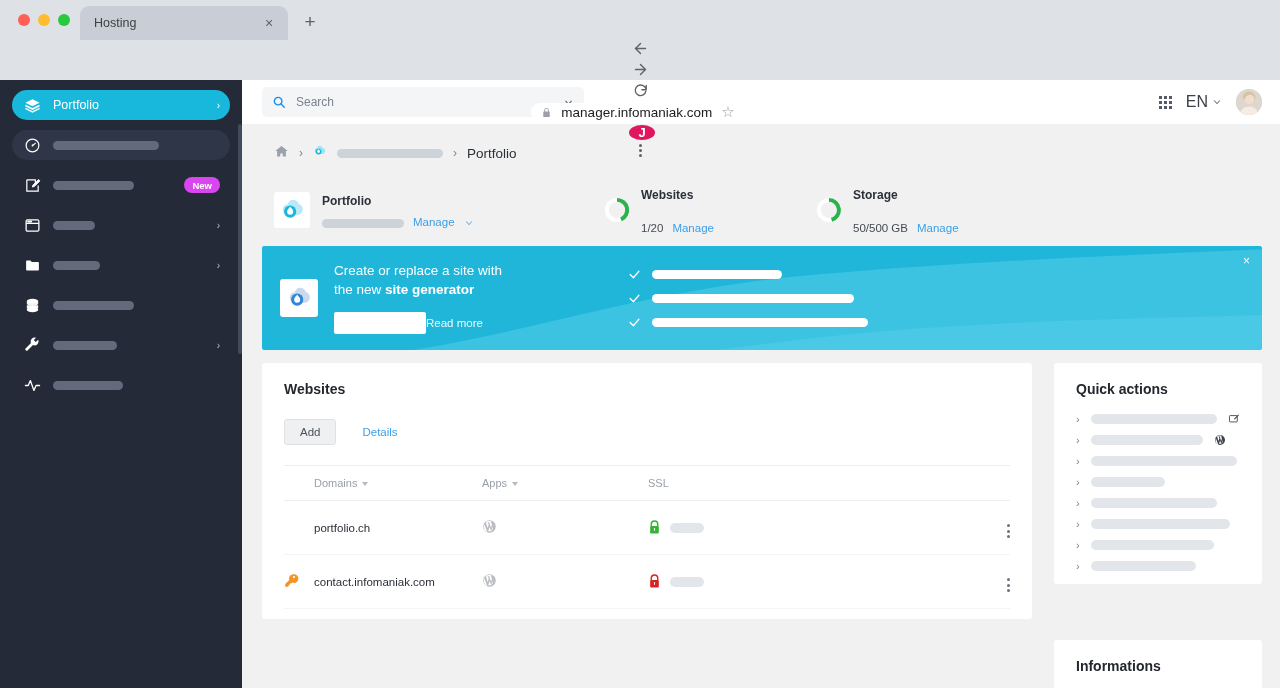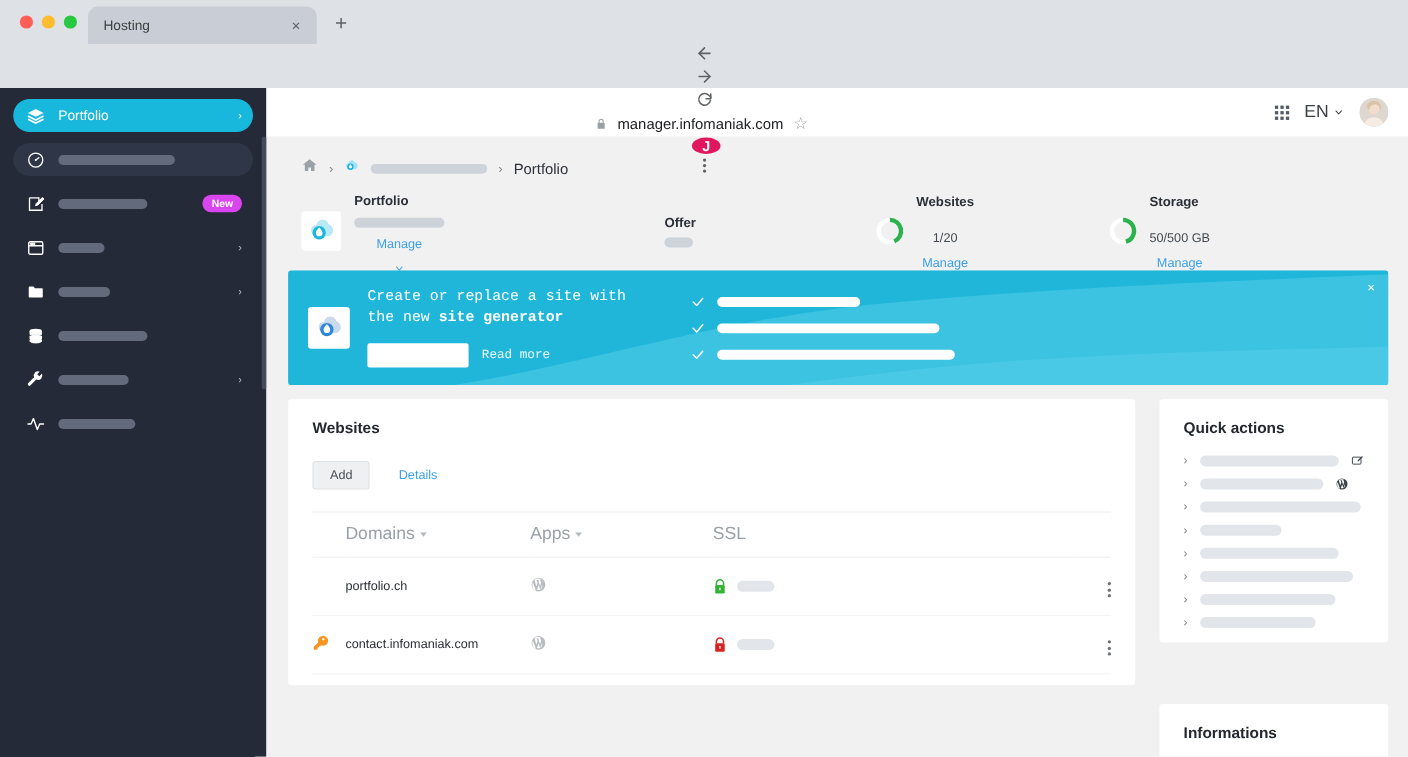--- a/index.html
+++ b/index.html
@@ -94,42 +94,42 @@
   .crumbs .sep { color: #7f868f; font-size: 12px; }
   .crumb-txt { font-size: 13.5px; color: #2b2f38; }
 
   
   .stats { display: flex; align-items: center; height: 56px; padding-left: 12px; gap: 0; }
   .stat-portfolio { display: flex; align-items: center; gap: 12px; width: 330px; }
   .tile { width: 36px; height: 36px; background: #fff; border-radius: 3px; display: flex;
           align-items: center; justify-content: center; }
   .stat-lines { line-height: 1.2; }
   .stat-title { font-size: 12px; color: #2b2f38; font-weight: bold; }
-  .stat-sub { display: flex; align-items: center; gap: 9px; margin-top: 7px; flex-direction: column; }
+  .stat-sub { display: flex; align-items: center; gap: 9px; margin-top: 7px; }
   .sk-l { background: #cdd3d9; border-radius: 5px; height: 9px; display: block; }
   .lnk { font-size: 11.5px; color: #3b9fe8; }
   .stat-offer { width: 192px; }
   .stat-offer .stat-title { margin-bottom: 7px; }
   .stat-ring { display: flex; align-items: center; gap: 11px; width: 212px; }
   .stat-ring .stat-sub { margin-top: 19px; font-size: 11.5px; color: #444a52; }
 
   
   .banner {
     position: relative; height: 104px; border-radius: 3px; overflow: hidden;
     background: #1fb6da; margin-top: 8px; display: flex; align-items: center;
   }
   .banner .wave { position: absolute; inset: 0; }
   .banner-inner { position: relative; display: flex; align-items: center; width: 100%;
-                  padding: 0 22px 0 18px; font-family: Liberation Mono, monospace; }
+                  padding: 0 22px 0 18px; }
   .bn-tile { width: 38px; height: 38px; background: #fff; border-radius: 3px; display: flex;
              align-items: center; justify-content: center; flex-shrink: 0; }
   .bn-left { margin-left: 16px; width: 270px; }
   .bn-head { font-size: 13.5px; color: #fff; line-height: 1.35; }
   .bn-head b { font-weight: bold; }
-  .bn-cta { display: flex; align-items: center; gap: 12px; margin-top: 13px; text-align: right; }
+  .bn-cta { display: flex; align-items: center; margin-top: 13px; text-align: right; }
   .bn-btn { width: 92px; height: 22px; background: #fff; border-radius: 2px; }
   .bn-more { font-size: 11.5px; color: #f0fbfe; }
   .bn-checks { margin-left: 24px; display: flex; flex-direction: column; gap: 11px; }
   .bn-check { display: flex; align-items: center; gap: 11px; }
   .sk-w { background: #fff; border-radius: 5px; height: 9px; display: block; }
   .bn-close { position: absolute; top: 9px; right: 12px; color: #fff; font-size: 12px; line-height: 1; }
 
   
   .cols { display: flex; gap: 22px; align-items: flex-start; margin-top: 13px; }
   .col-main { flex: 1; min-width: 0; }
@@ -137,21 +137,21 @@
   .card { background: #fff; border-radius: 3px; }
   .card-pad { padding: 18px 22px 10px 22px; }
   .card-title { font-size: 14px; font-weight: bold; color: #23272e; }
   .ws-actions { display: flex; align-items: center; gap: 26px; margin-top: 22px; }
   .btn-add { background: #eff0f1; border: 1px solid #dfe1e4; border-radius: 3px;
              font-size: 11.5px; color: #4b5159; padding: 6px 15px; }
   .lnk-details { font-size: 11.5px; color: #3b9fe8; }
 
   table.ws { width: 100%; border-collapse: collapse; margin-top: 20px; }
   table.ws th {
-    font-size: 16px; color: #9aa0a8; font-weight: normal; text-align: left;
+    font-size: 11px; color: #9aa0a8; font-weight: normal; text-align: left;
     padding: 11px 0 11px 0; border-top: 1px solid #edeef0; border-bottom: 1px solid #edeef0;
   }
   table.ws td { padding: 16px 0; font-size: 11.5px; color: #2b2f38; border-bottom: 1px solid #f3f4f5; }
   .col-key { width: 30px; }
   .col-dom { width: 168px; }
   .col-apps { width: 166px; }
   .col-ssl { width: auto; }
   .col-act { width: 34px; text-align: right; }
   .caret { display: inline-block; margin-left: 5px; border-left: 3.5px solid transparent;
            border-right: 3.5px solid transparent; border-top: 4.5px solid #b4b9c0; vertical-align: middle; }
@@ -316,20 +316,30 @@
         <span class="sk" style="width:70px"></span>
       </div>
 
     </div>
     <div class="sb-scroll"></div>
   </div>
 
   <div class="main">
 
     <div class="topbar">
+      <div class="search">
+        <svg width="14" height="14" viewBox="0 0 24 24" fill="none" stroke="#1a8df0" stroke-width="2.4">
+            <circle cx="10.5" cy="10.5" r="6.5"></circle>
+            <line x1="15.5" y1="15.5" x2="21" y2="21" stroke-linecap="round"></line>
+          </svg>
+        <span class="ph">Search</span>
+        <svg width="11" height="11" viewBox="0 0 24 24" fill="none" stroke="#5d646e" stroke-width="2.2" stroke-linecap="round" stroke-linejoin="round">
+            <polyline points="6 9 12 16 18 9"></polyline>
+          </svg>
+      </div>
       <div class="topbar-spacer"></div>
       <div class="grid-icon">
           <i></i>
           <i></i>
           <i></i>
           <i></i>
           <i></i>
           <i></i>
           <i></i>
           <i></i>
@@ -387,24 +397,20 @@
             <span class="stat-sub">
               <span class="sk-l" style="width:82px"></span>
               <span class="lnk">Manage</span>
               <svg width="10" height="10" viewBox="0 0 24 24" fill="none" stroke="#3b9fe8" stroke-width="2.2" stroke-linecap="round" stroke-linejoin="round">
                   <polyline points="6 9 12 16 18 9"></polyline>
                 </svg>
             </span>
           </span>
         </div>
 
-        <div class="stat-offer">
-          <div class="stat-title">Offer</div>
-          <span class="sk-l" style="width:26px"></span>
-        </div>
 
         <div class="stat-ring">
           <svg width="26" height="26" viewBox="0 0 36 36">
             <circle cx="18" cy="18" r="14" fill="none" stroke="#ffffff" stroke-width="5.5"></circle>
             <path d="M18 4a14 14 0 0 1 5.5 26.9" fill="none" stroke="#2bb24c" stroke-width="5.5" stroke-linecap="butt"></path>
           </svg>
           <span class="stat-lines">
             <span class="stat-title">Websites</span>
             <span class="stat-sub">
               <span>1/20</span>

